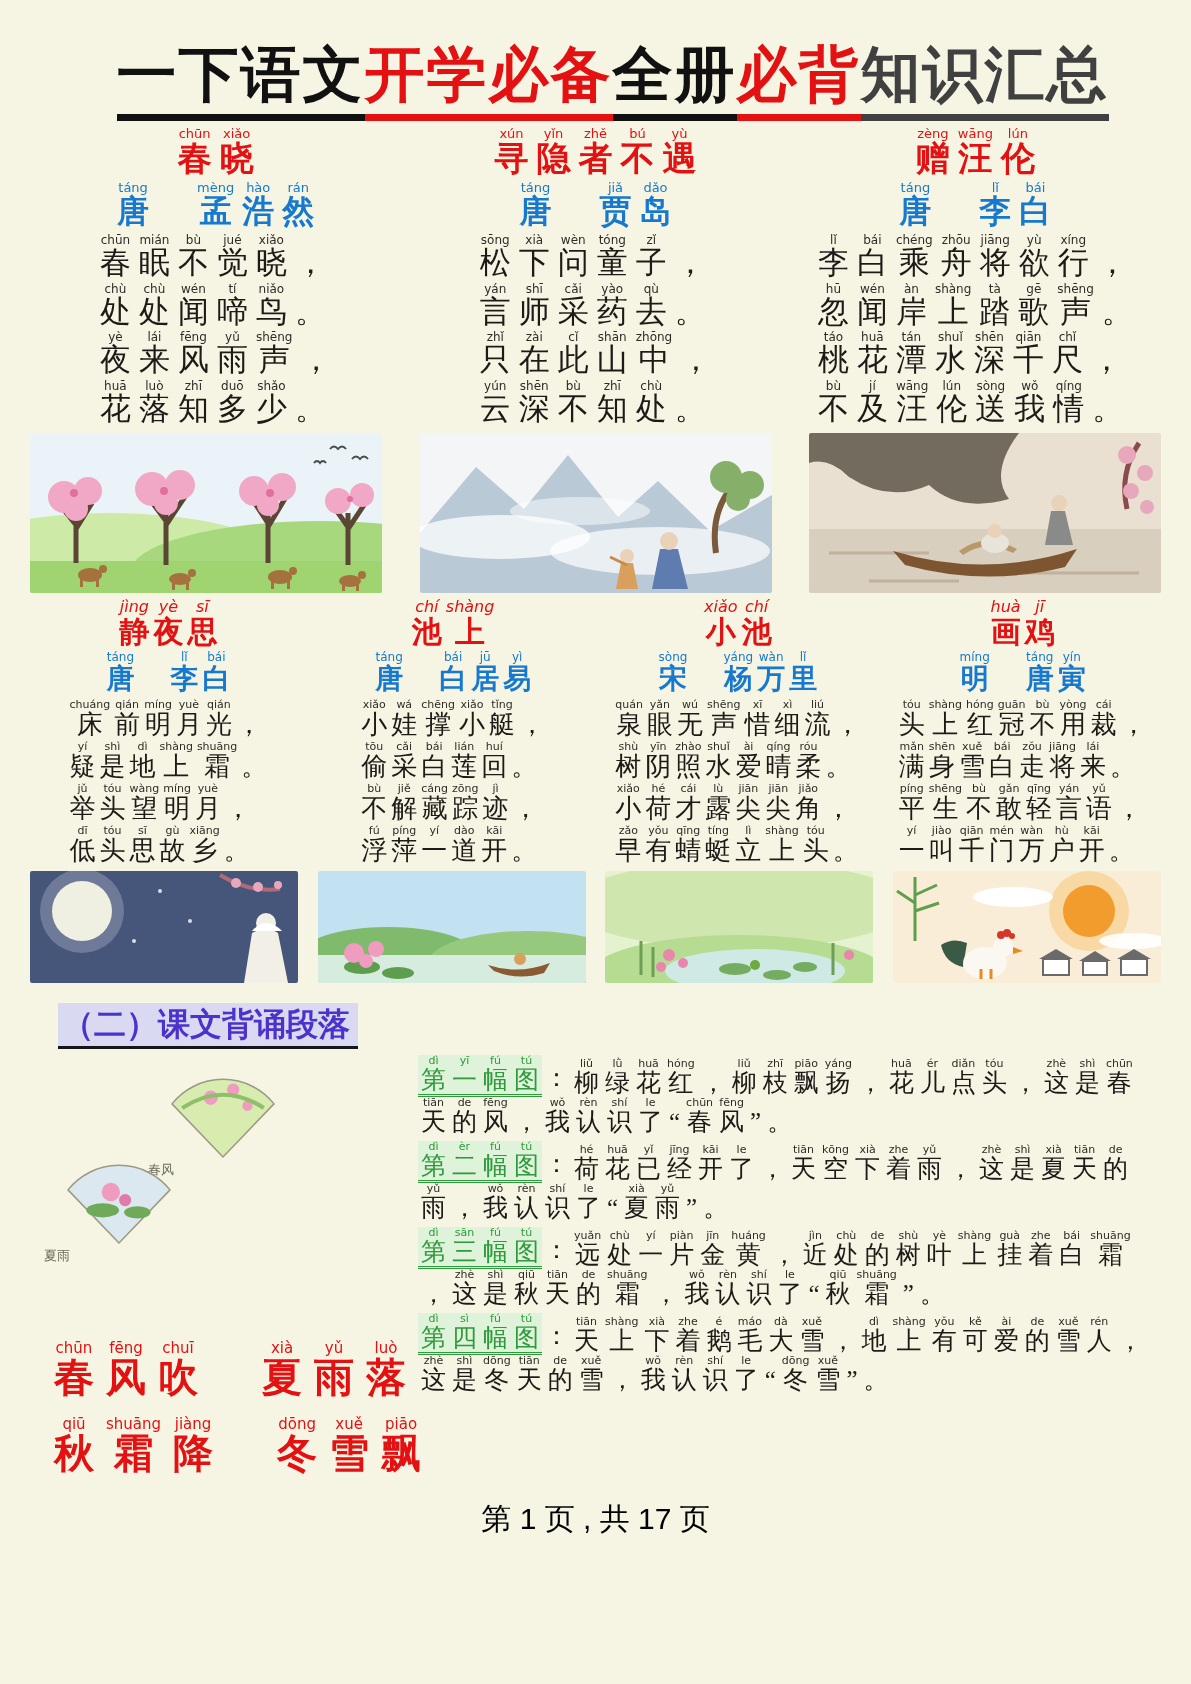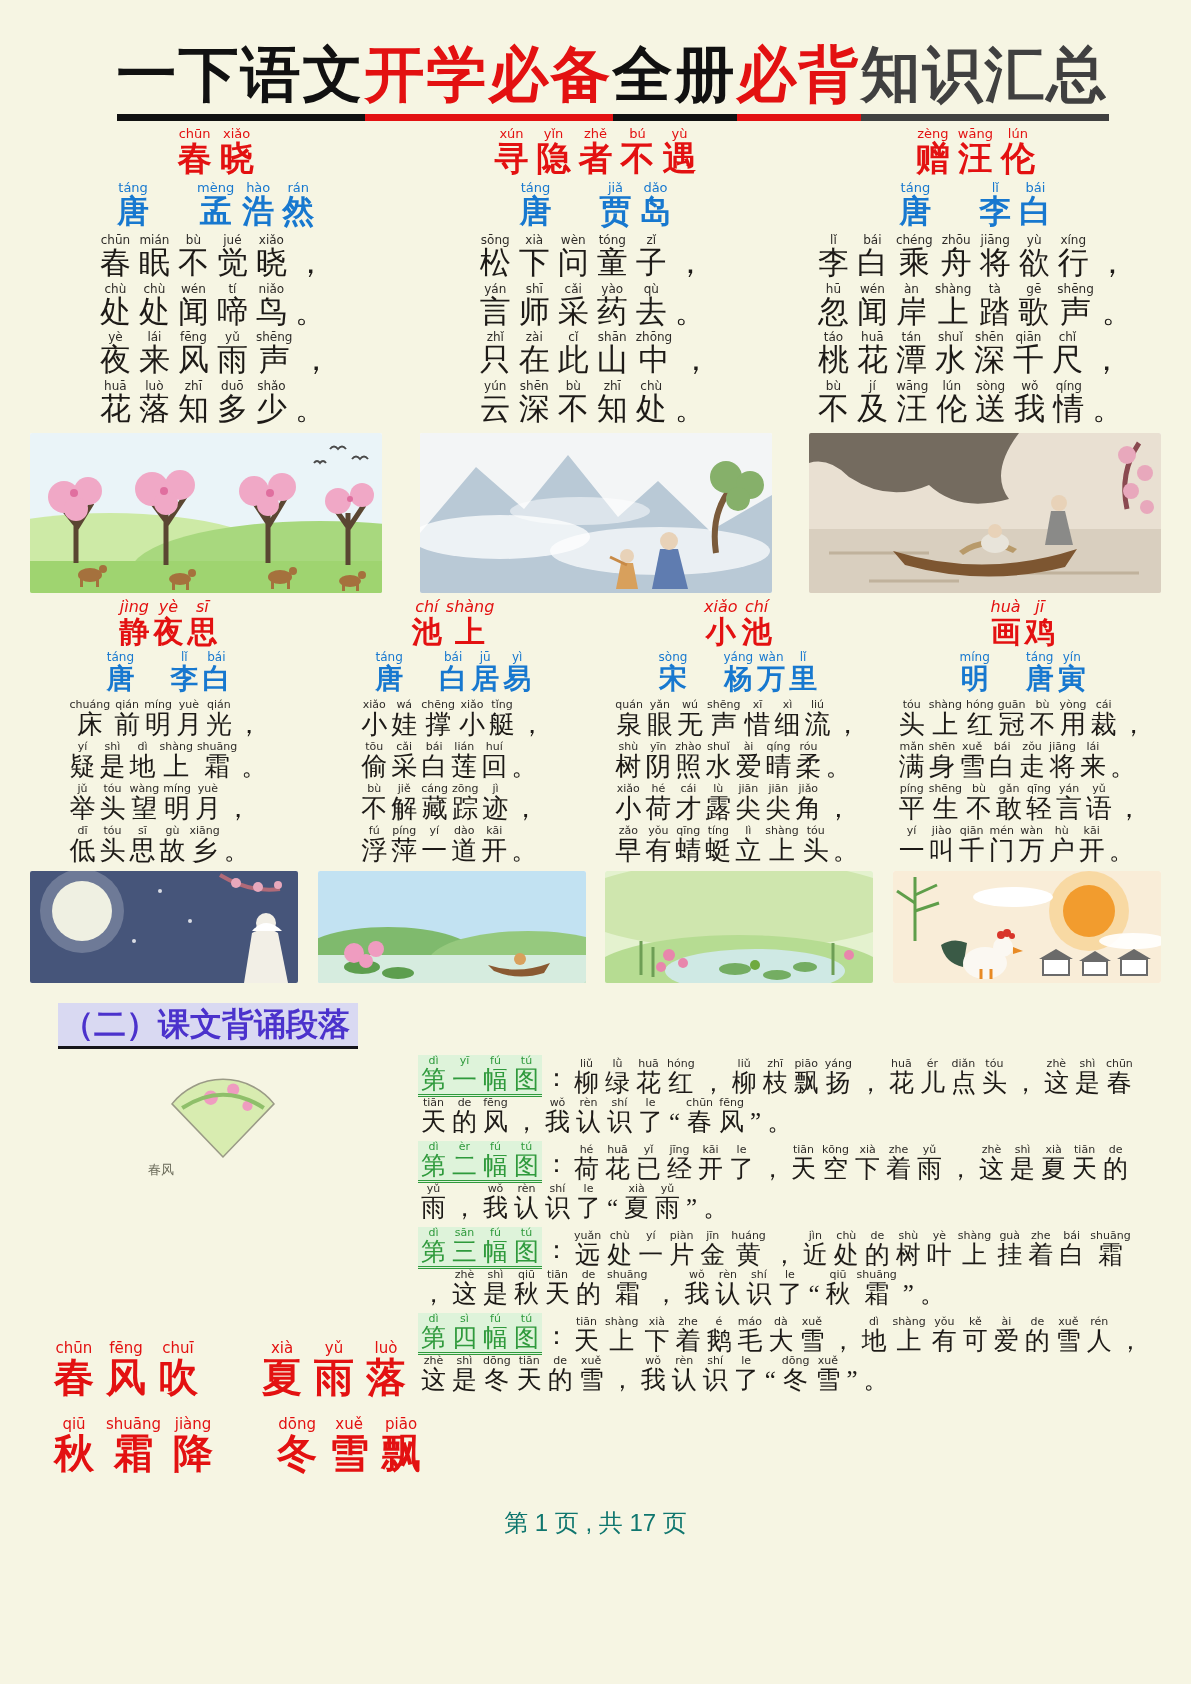--- a/index.html
+++ b/index.html
@@ -60,21 +60,21 @@
   .lesson-title{font-family:"Liberation Serif",serif;font-weight:bold;font-size:38px;color:#d96a14;margin:6px 0 8px 2px;line-height:1.1;}
   .para{margin-bottom:5px;}
   .para .cell{padding:0 3px;}
   .para .ch{font-size:25px;color:#1d1a17;}
   .para .py{font-size:11px;color:#2e2b28;}
   .para-label{display:inline-flex;background:#def3da;border-bottom:3px double #2f9a3c;vertical-align:bottom;}
   .para-label .ch{color:#2f9a3c;}
   .para-label .py{color:#2f9a3c;}
   .para-colon{display:inline-block;vertical-align:bottom;font-size:25px;font-family:"Liberation Serif",serif;color:#1d1a17;padding:0 2px 3px 2px;}
   
-  .footer{text-align:center;font-size:24px;color:#0f766e;margin-top:14px;font-family:"Liberation Sans",sans-serif;}
+  .footer{text-align:center;font-size:30px;color:#000000;margin-top:6px;font-family:"Liberation Sans",sans-serif;}
 </style>
 </head>
 <body>
 
 <div class="page">
 
   <div class="main-title"><span class="seg" style="color: rgb(17, 17, 17); margin-left: 34px;">一下语文</span><span class="seg" style="color: rgb(227, 17, 17);">开学必备</span><span class="seg" style="color: rgb(17, 17, 17);">全册</span><span class="seg" style="color: rgb(227, 17, 17);">必背</span><span class="seg" style="color: #404040;">知识汇总</span></div>
 
 
   <div class="poem-row row1">
@@ -1392,20 +1392,30 @@
         <div class="fan" style="left:118px;top:0;">
           <svg width="150" height="102" viewBox="0 0 120 100">
             <path d="M60 96 L10 44 A64 64 0 0 1 110 44 Z" fill="#d8ecb0" stroke="#9a9a86" stroke-width="1.5"></path>
             <circle cx="48" cy="38" r="7" fill="#ef9cc0"></circle>
               <circle cx="70" cy="30" r="6" fill="#ef9cc0"></circle>
               <circle cx="84" cy="46" r="5" fill="#ef9cc0"></circle>
             <path d="M20 48 Q60 22 100 48" stroke="#8fbf6a" stroke-width="4" fill="none"></path>
           </svg>
           <span class="fan-label">春风</span>
         </div>
+        <div class="fan" style="left:14px;top:86px;">
+          <svg width="150" height="102" viewBox="0 0 120 100">
+            <path d="M60 96 L10 44 A64 64 0 0 1 110 44 Z" fill="#dce8f0" stroke="#9a9a86" stroke-width="1.5"></path>
+            <circle cx="52" cy="46" r="9" fill="#ef9cc0"></circle>
+              <circle cx="66" cy="54" r="6" fill="#e07aa8"></circle>
+            <ellipse cx="44" cy="64" rx="16" ry="7" fill="#6faa58"></ellipse>
+              <ellipse cx="78" cy="66" rx="13" ry="6" fill="#6faa58"></ellipse>
+          </svg>
+          <span class="fan-label">夏雨</span>
+        </div>
       </div>
       <div class="rhyme">
         <div class="rhyme-line">
             <span class="cell">
               <span class="py">chūn</span>
               <span class="ch">春</span>
             </span>
             <span class="cell">
               <span class="py">fēng</span>
               <span class="ch">风</span>

